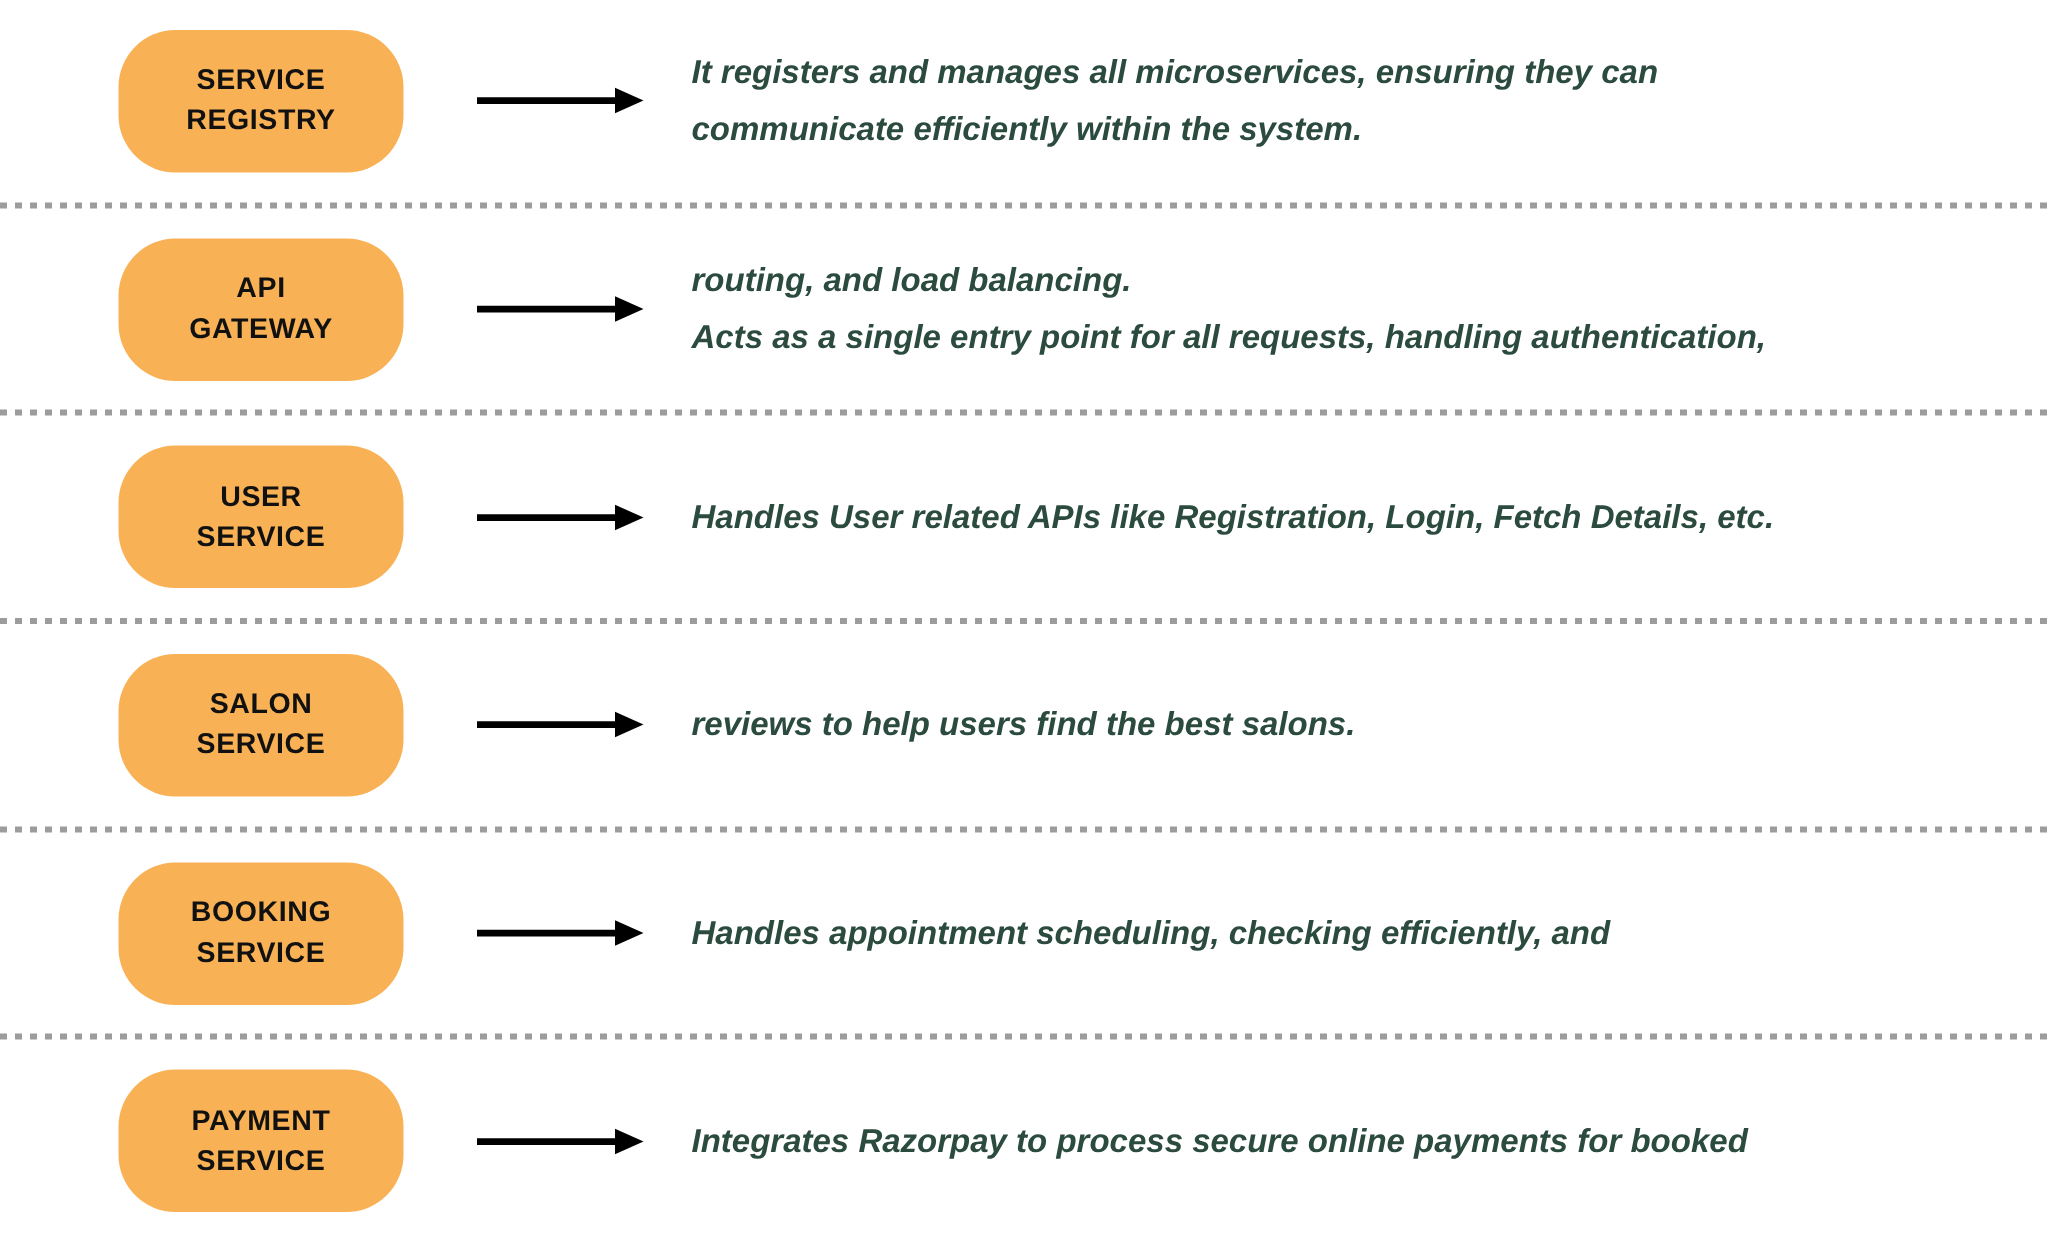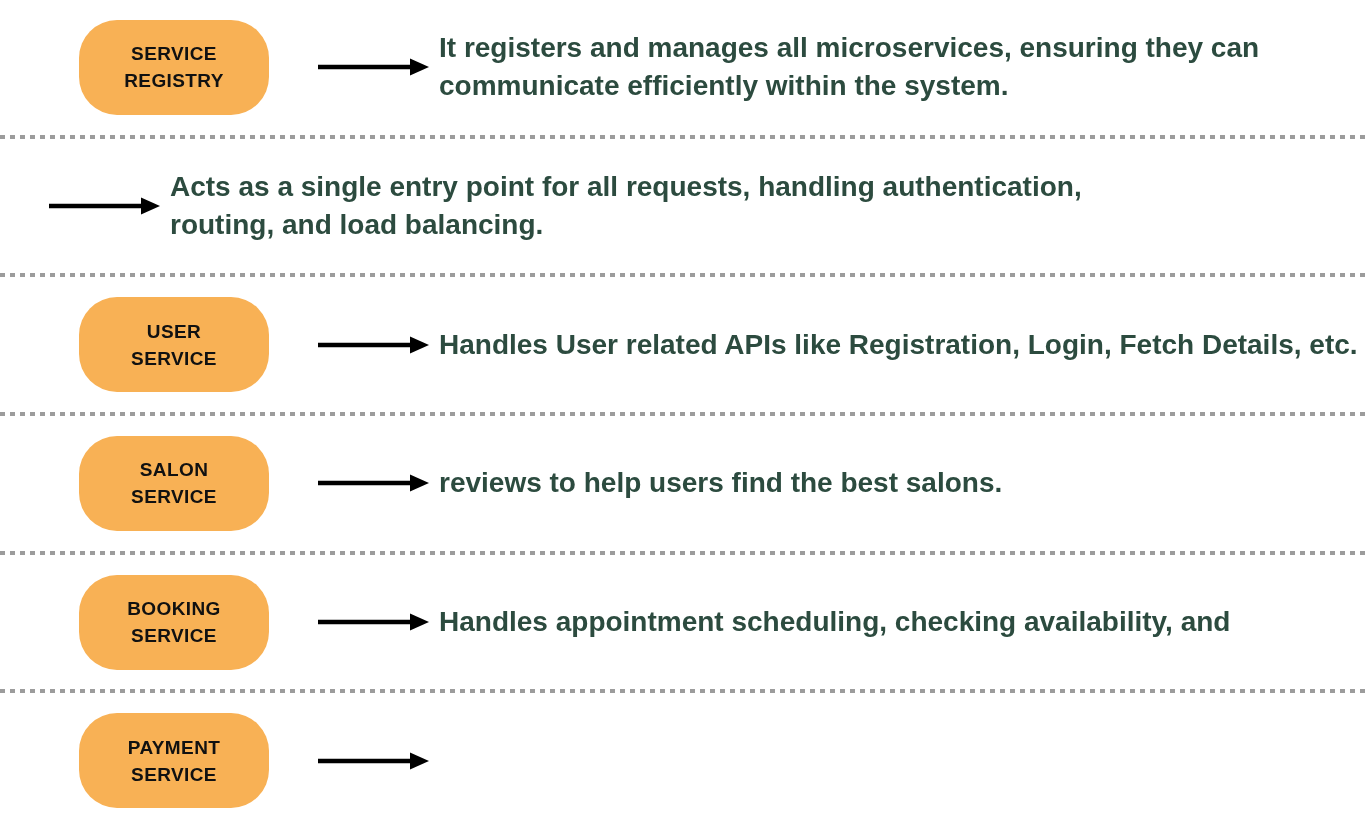--- a/index.html
+++ b/index.html
@@ -57,26 +57,27 @@
     line-height: 27px;
     letter-spacing: 0.4px;
     text-align: center;
   }
   .arrow {
     margin-left: 47px;
     flex: 0 0 auto;
     display: block;
   }
   .desc {
-    margin-left: 8px;
+    margin-left: 30px;
     width: 920px;
     color: var(--desc-color);
     font-weight: 700;
-    font-size: 28px;
+    font-size: 22px;
     line-height: 38px;
+    font-style: italic;
   }
   .desc .line { white-space: nowrap; }
 </style>
 </head>
 <body>
 
 <div class="diagram">
 
   <div class="row">
     <div class="pill">
@@ -89,27 +90,31 @@
     </svg>
     <div class="desc">
       <div class="line">It registers and manages all microservices, ensuring they can</div>
       <div class="line">communicate efficiently within the system.</div>
     </div>
   </div>
 
   <div class="divider"></div>
 
   <div class="row">
+    <div class="pill">
+      <span>API</span>
+      <span>GATEWAY</span>
+    </div>
     <svg class="arrow" width="115" height="22" viewBox="0 0 115 22">
       <line x1="2" y1="11" x2="97" y2="11" stroke="#000000" stroke-width="4.5"></line>
       <polygon points="94,2.5 113,11 94,19.5" fill="#000000"></polygon>
     </svg>
     <div class="desc">
+      <div class="line">routing, and load balancing.</div>
       <div class="line">Acts as a single entry point for all requests, handling authentication,</div>
-      <div class="line">routing, and load balancing.</div>
     </div>
   </div>
 
   <div class="divider"></div>
 
   <div class="row">
     <div class="pill">
       <span>USER</span>
       <span>SERVICE</span>
     </div>
@@ -143,32 +148,33 @@
   <div class="row">
     <div class="pill">
       <span>BOOKING</span>
       <span>SERVICE</span>
     </div>
     <svg class="arrow" width="115" height="22" viewBox="0 0 115 22">
       <line x1="2" y1="11" x2="97" y2="11" stroke="#000000" stroke-width="4.5"></line>
       <polygon points="94,2.5 113,11 94,19.5" fill="#000000"></polygon>
     </svg>
     <div class="desc">
-      <div class="line">Handles appointment scheduling, checking availability, and</div>
+      <div class="line">Handles appointment scheduling, checking efficiently, and</div>
     </div>
   </div>
 
   <div class="divider"></div>
 
   <div class="row">
     <div class="pill">
       <span>PAYMENT</span>
       <span>SERVICE</span>
     </div>
     <svg class="arrow" width="115" height="22" viewBox="0 0 115 22">
       <line x1="2" y1="11" x2="97" y2="11" stroke="#000000" stroke-width="4.5"></line>
       <polygon points="94,2.5 113,11 94,19.5" fill="#000000"></polygon>
     </svg>
     <div class="desc">
+      <div class="line">Integrates Razorpay to process secure online payments for booked</div>
     </div>
   </div>
 
 </div>
 
 </body></html>

